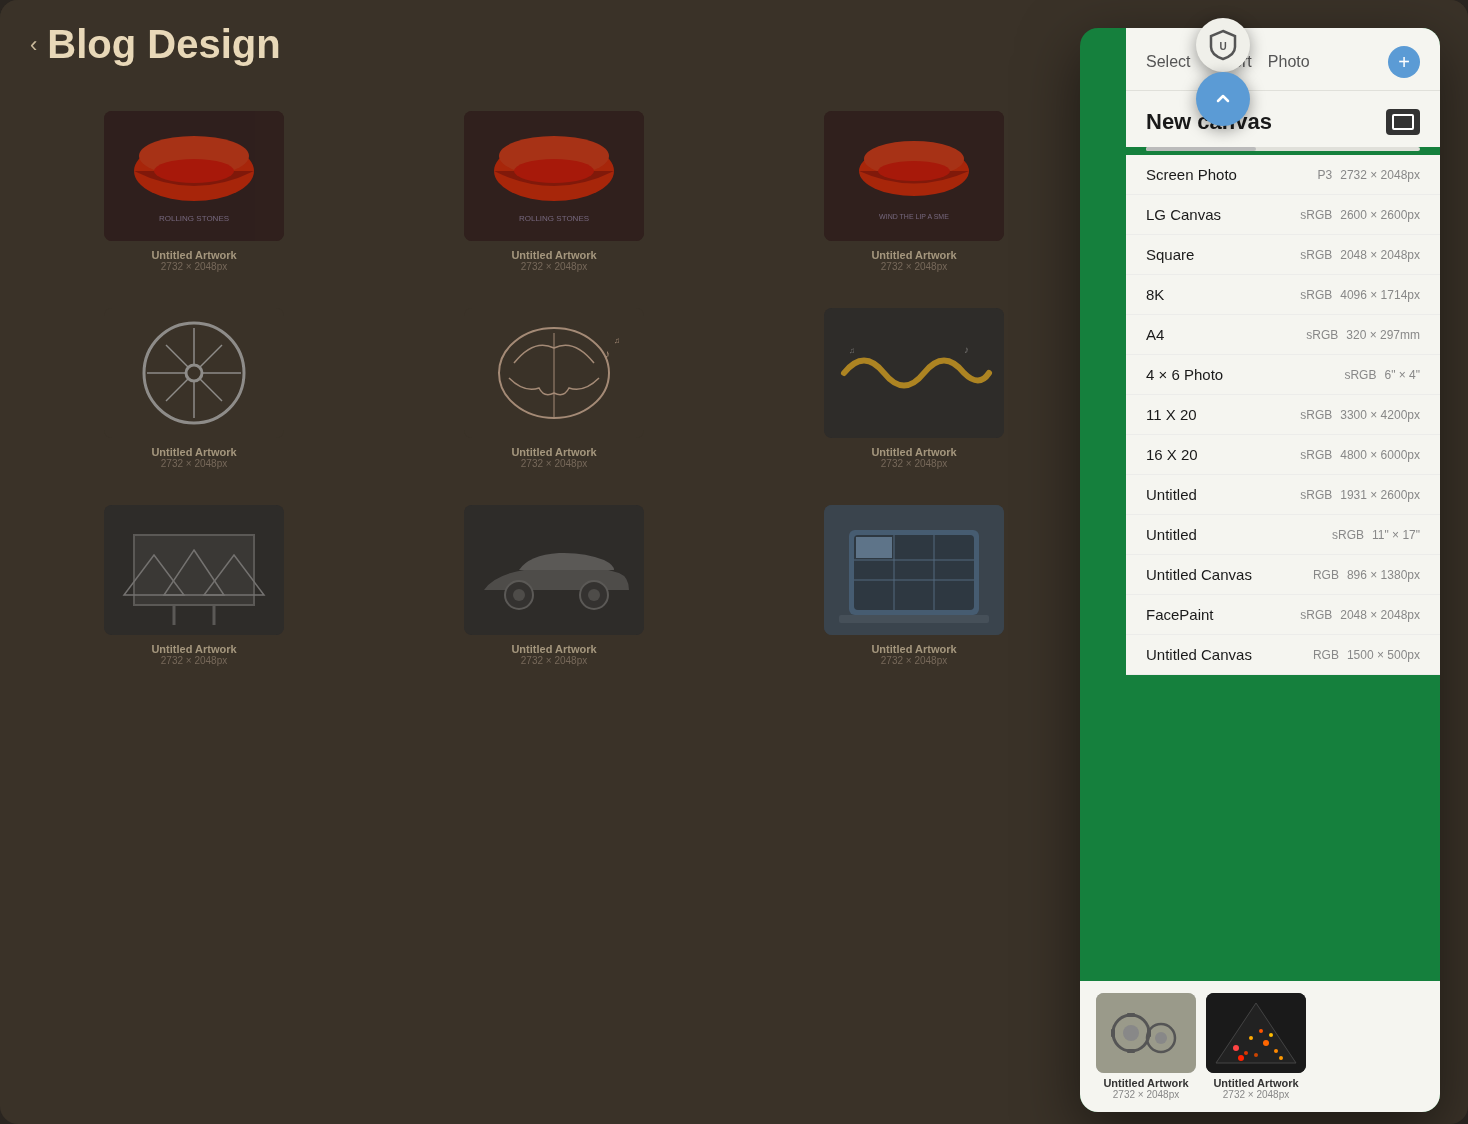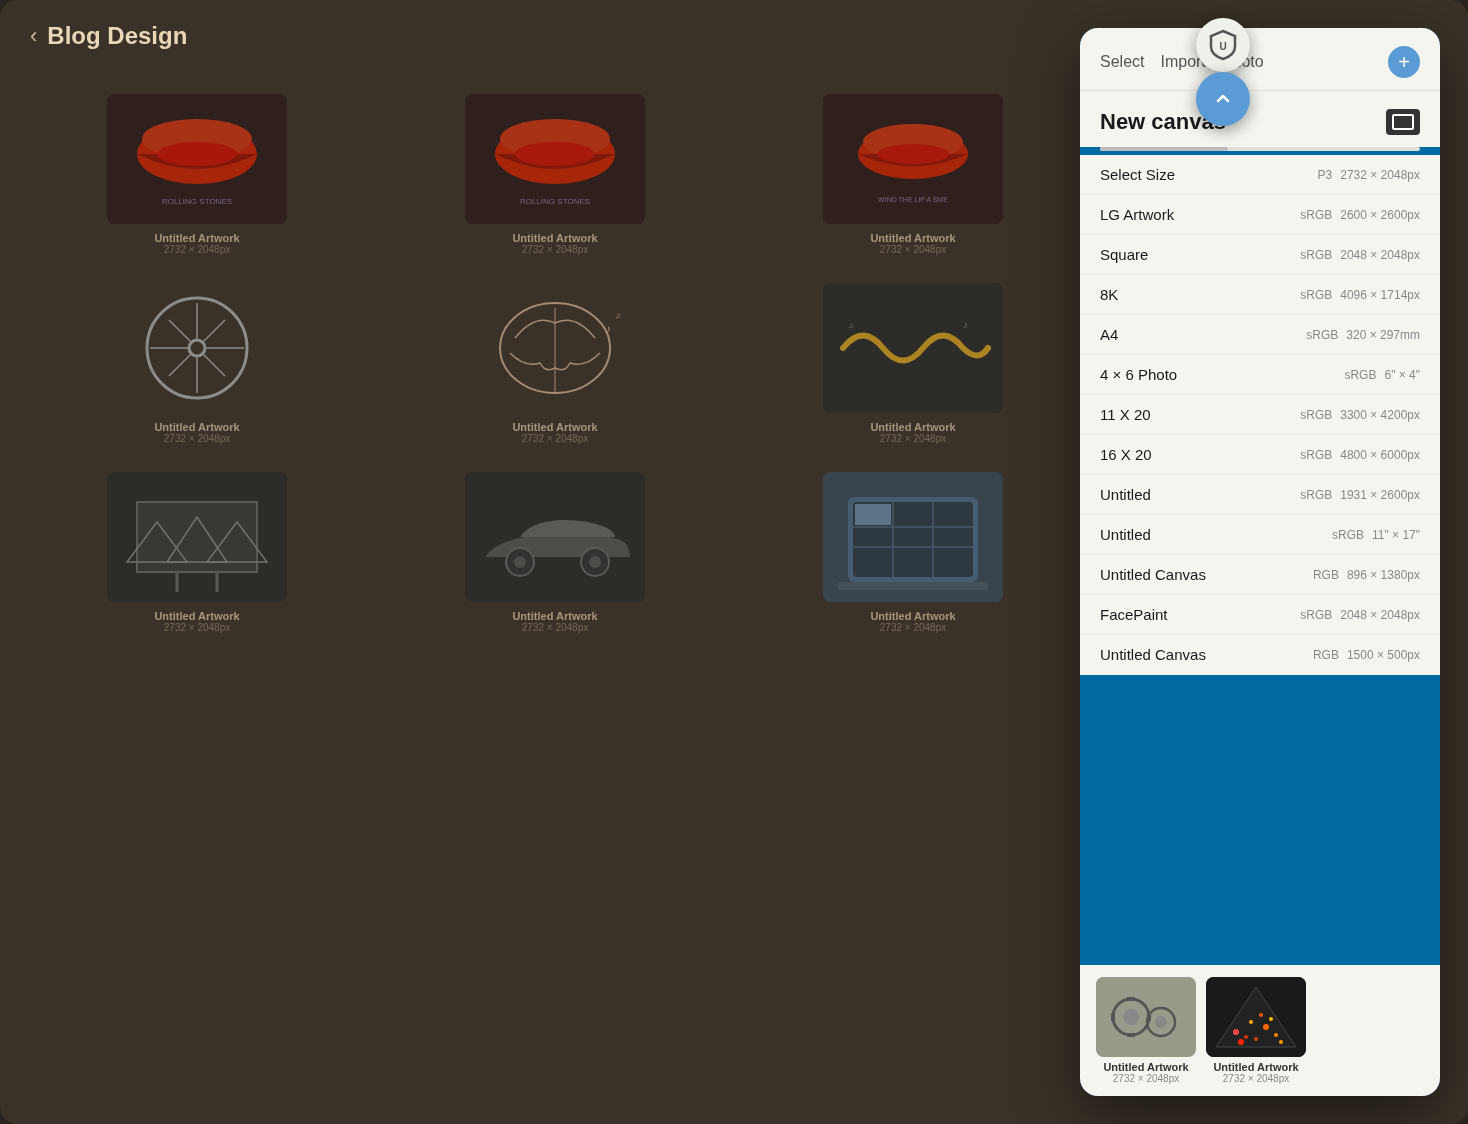--- a/index.html
+++ b/index.html
@@ -29,29 +29,29 @@
       background: #3a3228;
     }
     .back-icon {
       color: #c8b89a;
       font-size: 22px;
       margin-right: 10px;
       cursor: pointer;
     }
     .page-title {
       color: #e8d8b8;
-      font-size: 24px;
+      font-size: 40px;
       font-weight: 700;
     }
 
     
     .gallery-grid {
       display: grid;
       grid-template-columns: repeat(4, 1fr);
-      gap: 4px;
+      gap: 12px;
       padding: 10px 20px 20px 20px;
       opacity: 0.75;
     }
     .gallery-item {
       padding: 12px;
       display: flex;
       flex-direction: column;
       align-items: center;
     }
     .gallery-thumb {
@@ -113,25 +113,26 @@
       color: #8a7a6a;
       text-align: center;
     }
 
     
     .overlay-panel {
       position: absolute;
       top: 28px;
       right: 28px;
       width: 360px;
-      background: #0369a1;
+      background: #15803d;
       border-radius: 18px;
       box-shadow: 0 20px 60px rgba(0,0,0,0.5);
       overflow: hidden;
-      bottom: 28px;
+      bottom: 12px;
+      padding-left: 46px;
     }
 
     
     .panel-nav {
       display: flex;
       align-items: center;
       padding: 18px 20px 12px 20px;
       gap: 16px;
       border-bottom: 1px solid #e0e0da;
       background: #f5f5f0;
@@ -506,27 +507,27 @@
     <div class="new-canvas-icon"></div>
   </div>
 
   <div style="height:4px; background:#e0e0da; margin: 0 20px 4px 20px; border-radius:2px; position:relative;">
     <div style="position:absolute;top:0;left:0;width:40%;height:4px;background:#bbb;border-radius:2px;"></div>
   </div>
 
   <div class="canvas-list">
 
     <div class="canvas-list-item">
-      <span class="canvas-item-name">Select Size</span>
+      <span class="canvas-item-name">Screen Photo</span>
       <span class="canvas-item-color">P3</span>
       <span class="canvas-item-size">2732 × 2048px</span>
     </div>
 
     <div class="canvas-list-item">
-      <span class="canvas-item-name">LG Artwork</span>
+      <span class="canvas-item-name">LG Canvas</span>
       <span class="canvas-item-color">sRGB</span>
       <span class="canvas-item-size">2600 × 2600px</span>
     </div>
 
     <div class="canvas-list-item">
       <span class="canvas-item-name">Square</span>
       <span class="canvas-item-color">sRGB</span>
       <span class="canvas-item-size">2048 × 2048px</span>
     </div>
 

